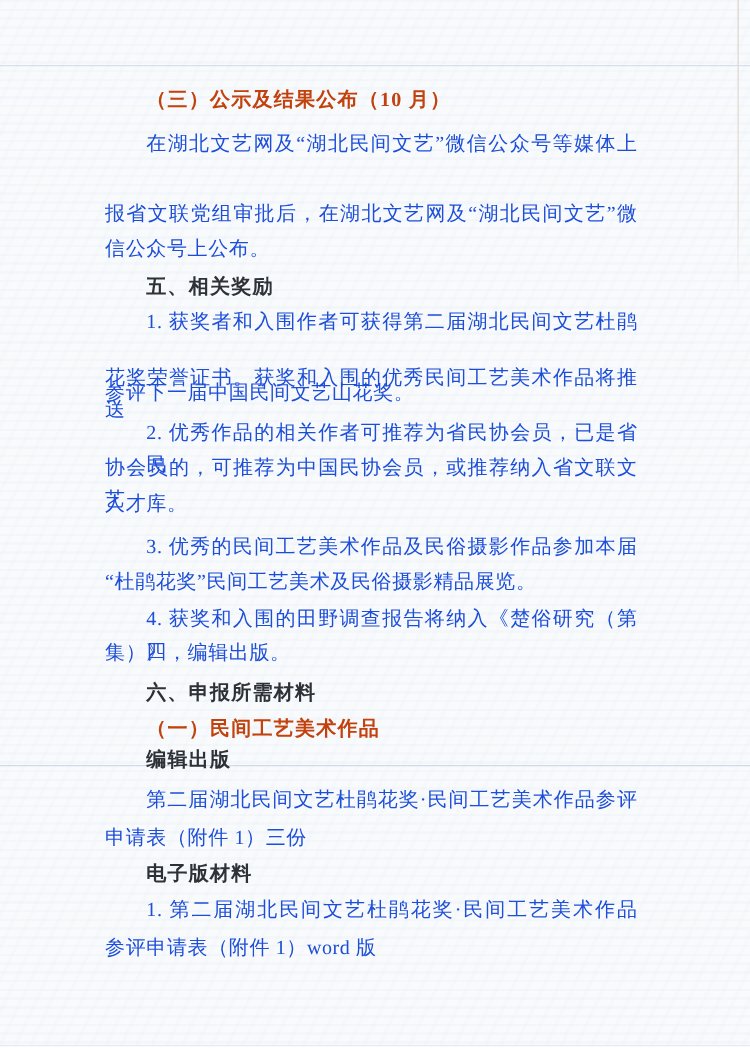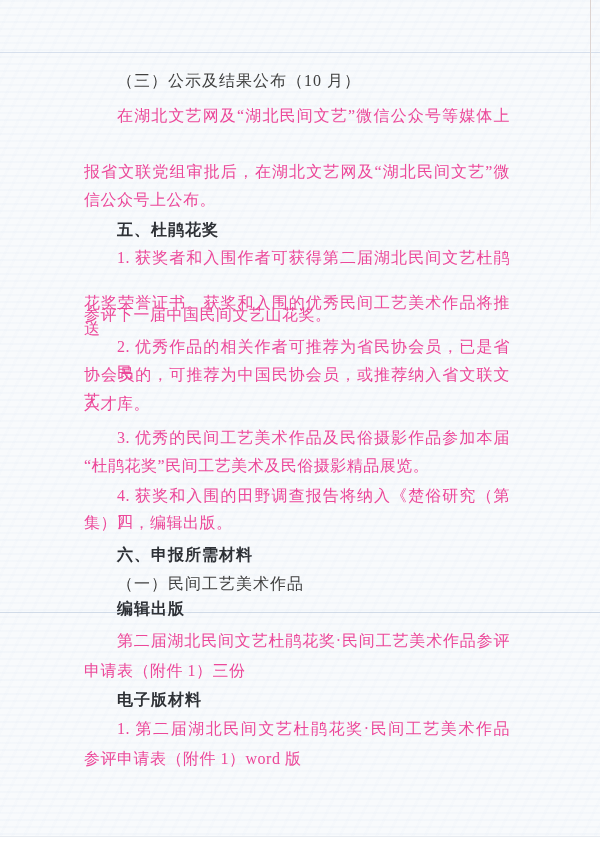--- a/index.html
+++ b/index.html
@@ -43,54 +43,54 @@
   }
 
   
   .ln {
     position: absolute;
     left: 84px;
     height: 26px;
     line-height: 26px;
     font-size: 16px;
     letter-spacing: 0.5px;
-    color: #ec4899;
+    color: #1d4ed8;
     white-space: nowrap;
   }
   .indent { left: 117px; }
   .fill {
     white-space: normal;
     text-align: justify;
     text-align-last: justify;
     width: 426px;
   }
   .indent.fill { width: 393px; }
   .heading {
     font-family: "Liberation Sans", "DejaVu Sans", sans-serif;
     font-weight: 700;
     color: #2e3136;
     letter-spacing: 1px;
   }
-  .kai { color: #404040; letter-spacing: 1px; }
+  .kai { color: #c2410c; letter-spacing: 1px; font-weight: bold; }
 </style>
 </head>
 <body>
 
 <div id="canvas">
   <div id="scan"></div>
   <div id="artifact-top" class="artifact-line"></div>
   <div id="artifact-middle" class="artifact-line"></div>
   <div id="page-edge-right"></div>
 
   <div class="ln indent kai" style="top:68px">（三）公示及结果公布（10 月）</div>
   <div class="ln indent fill" style="top:103px">在湖北文艺网及“湖北民间文艺”微信公众号等媒体上</div>
   <div class="ln fill" style="top:159px">报省文联党组审批后，在湖北文艺网及“湖北民间文艺”微</div>
   <div class="ln" style="top:187px">信公众号上公布。</div>
 
-  <div class="ln indent heading" style="top:217px">五、杜鹃花奖</div>
+  <div class="ln indent heading" style="top:217px">五、相关奖励</div>
   <div class="ln indent fill" style="top:245px">1. 获奖者和入围作者可获得第二届湖北民间文艺杜鹃</div>
   <div class="ln fill" style="top:290px">花奖荣誉证书。获奖和入围的优秀民间工艺美术作品将推送</div>
   <div class="ln" style="top:302px">参评下一届中国民间文艺山花奖。</div>
 
   <div class="ln indent fill" style="top:334px">2. 优秀作品的相关作者可推荐为省民协会员，已是省民</div>
   <div class="ln fill" style="top:362px">协会员的，可推荐为中国民协会员，或推荐纳入省文联文艺</div>
   <div class="ln" style="top:391px">人才库。</div>
 
   <div class="ln indent fill" style="top:425px">3. 优秀的民间工艺美术作品及民俗摄影作品参加本届</div>
   <div class="ln" style="top:453px">“杜鹃花奖”民间工艺美术及民俗摄影精品展览。</div>

